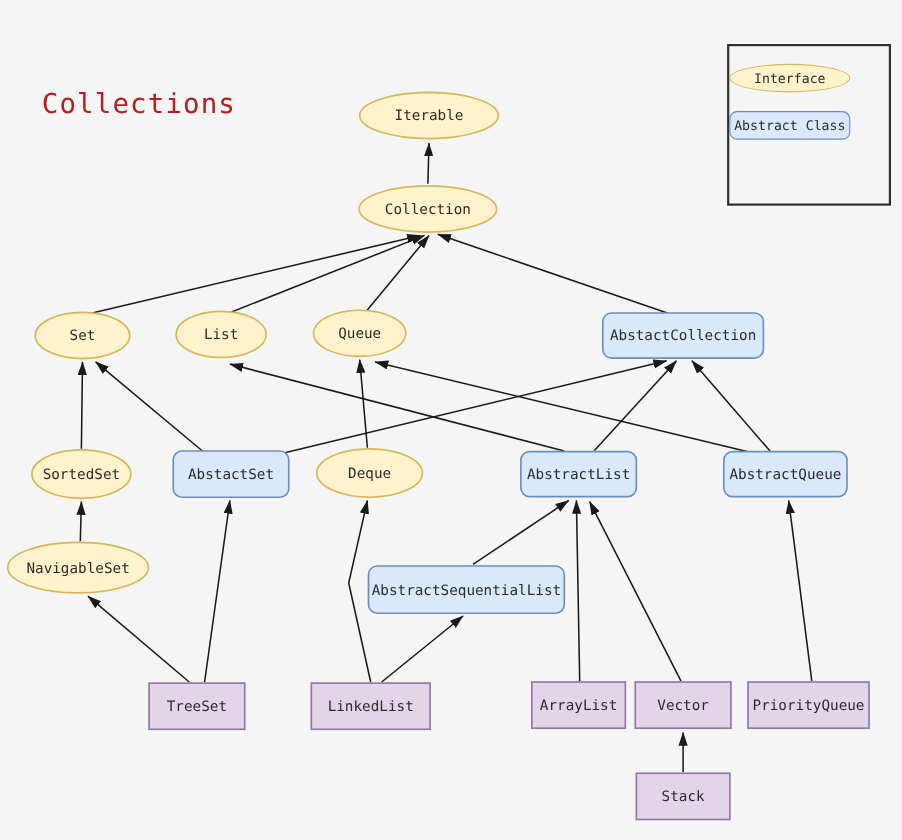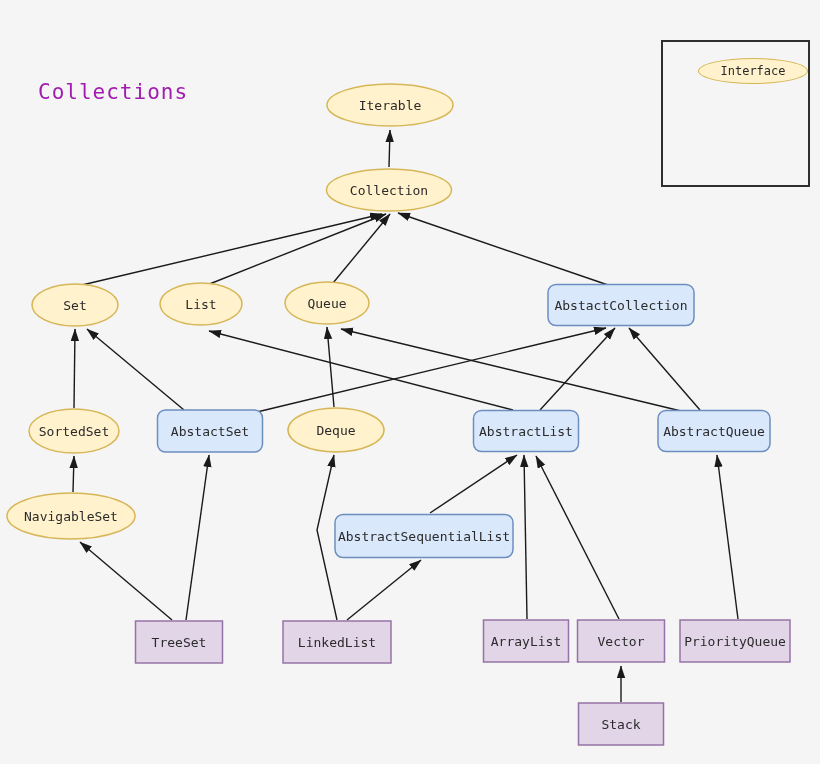--- a/index.html
+++ b/index.html
@@ -5,37 +5,37 @@
   html,body{margin:0;padding:0;}
   body{font-family:"DejaVu Sans Mono", monospace;}
   .canvas{
     position:relative;
     width:820px;height:764px;
     background:#f5f5f6;
     overflow:hidden;
   }
   .title{
     position:absolute;left:38px;top:80px;
-    font-size:21px;letter-spacing:1px;
-    color:#a21caf;
+    font-size:25px;letter-spacing:1px;
+    color:#b91c1c;
     font-family:"DejaVu Sans Mono", monospace;
   }
   svg.diagram{position:absolute;left:0;top:0;}
   svg.diagram text{
     font-family:"DejaVu Sans Mono", monospace;
     font-size:13px;
     fill:#2b2b2b;
   }
   .legend{
     position:absolute;left:661px;top:40px;
     width:149px;height:147px;
     border:2px solid #2f2f2f;
     box-sizing:border-box;
     display:flex;flex-direction:column;
-    align-items:flex-end;
+    align-items:flex-start;
     padding-top:16px;gap:17px;
   }
   .lshape{
     width:110px;height:26px;
     display:flex;align-items:center;justify-content:center;
     font-size:12px;color:#2b2b2b;
     box-sizing:border-box;
     white-space:nowrap;
   }
   .lshape.interface{
@@ -159,15 +159,18 @@
       <g>
         <rect x="578.5" y="703" width="85" height="42" rx="0" fill="#e1d5e7" stroke="#9673a6" stroke-width="1.5"></rect>
         <text x="621" y="728.5" text-anchor="middle">Stack</text>
       </g>
     </svg>
 
   <div class="legend">
     <div class="lshape interface">
       <span>Interface</span>
     </div>
+    <div class="lshape abstract">
+      <span>Abstract Class</span>
+    </div>
   </div>
 
 </div>
 
 </body></html>

